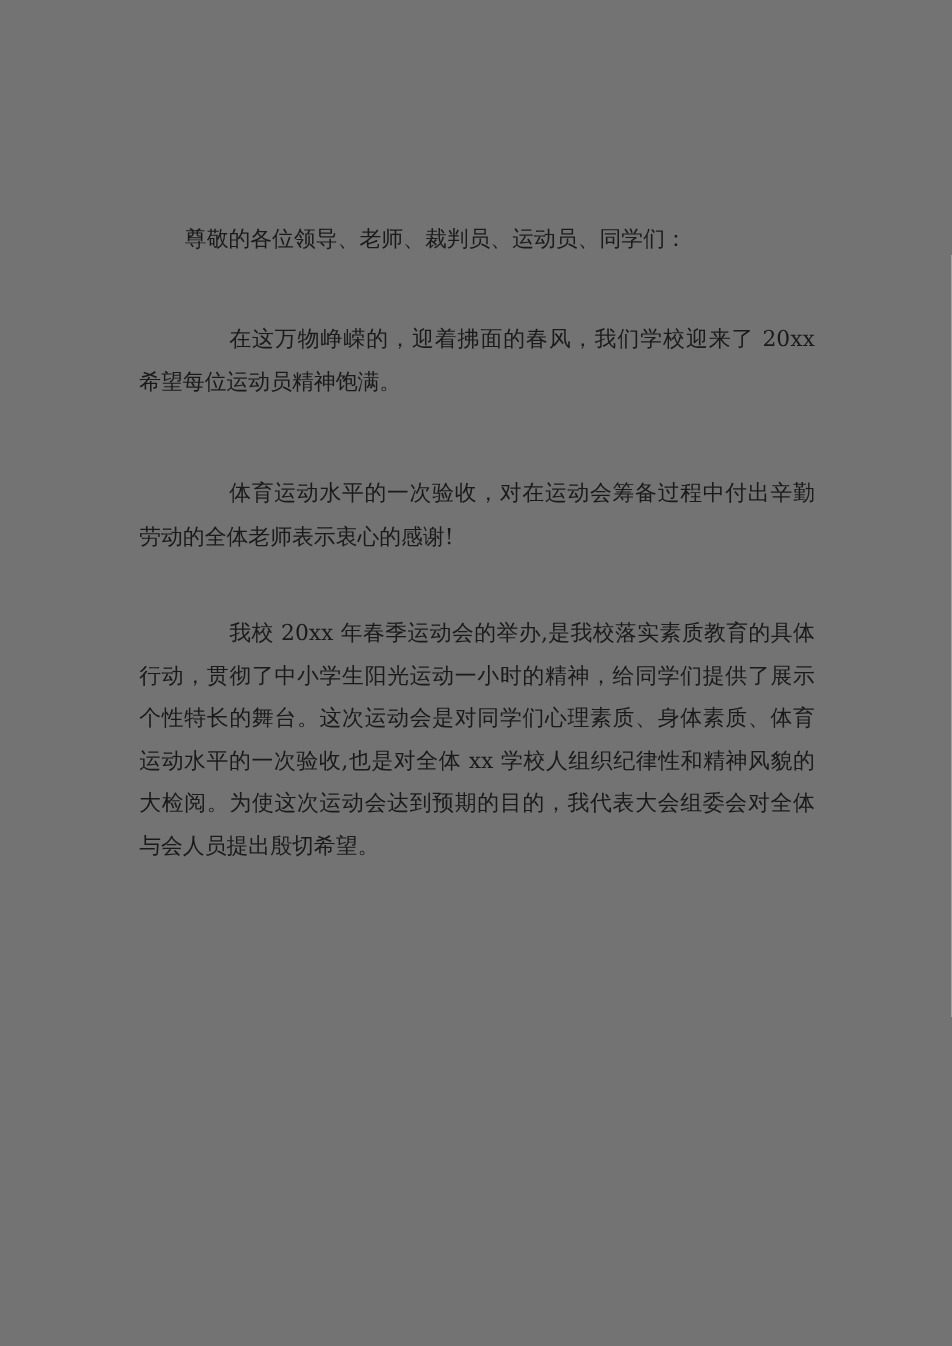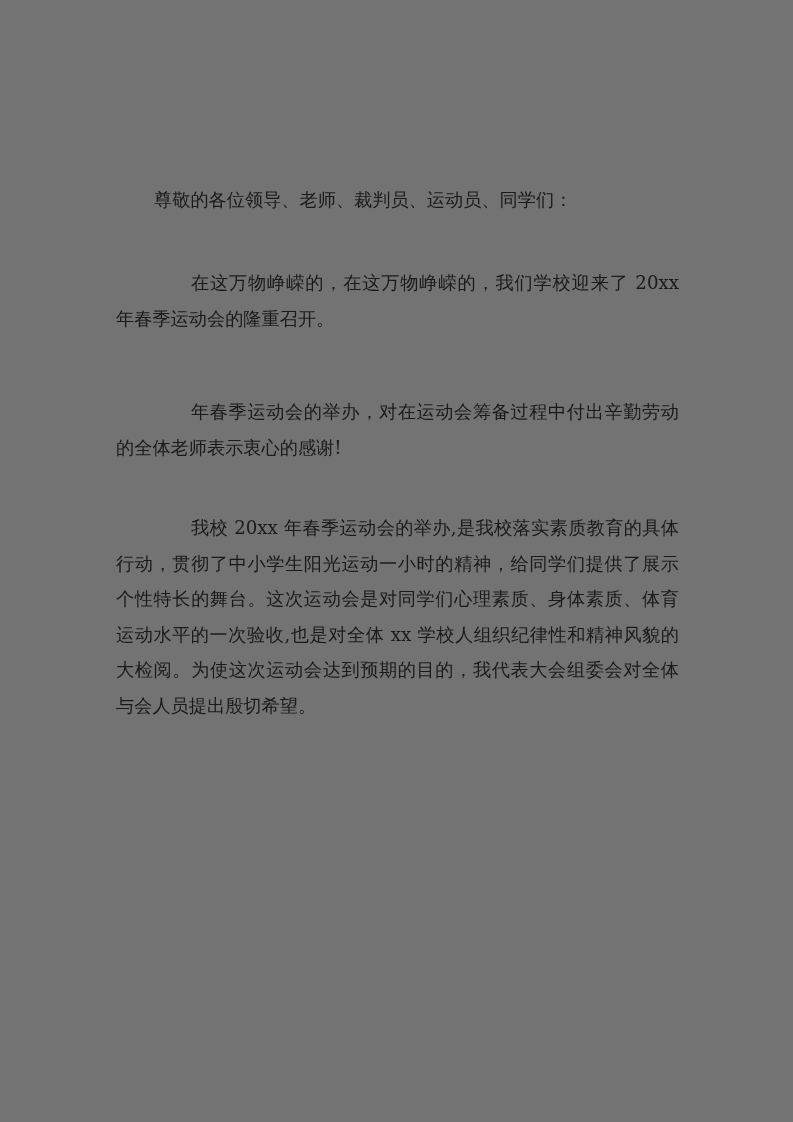--- a/index.html
+++ b/index.html
@@ -38,20 +38,20 @@
     .indent-1 { text-indent: 38px; }
     .indent-2 { text-indent: 75px; }
   </style>
 </head>
 <body>
 
 <div class="page">
 
   <p class="para indent-1" style="top:182px;">尊敬的各位领导、老师、裁判员、运动员、同学们：</p>
 
-  <p class="para indent-2" style="top:265px;">在这万物峥嵘的，在这万物峥嵘的，我们学校迎来了 20xx 年春季运动会的隆重召开。</p>
+  <p class="para indent-2" style="top:265px;">在这万物峥嵘的，迎着拂面的春风，我们学校迎来了 20xx 希望每位运动员精神饱满。</p>
 
-  <p class="para indent-2" style="top:394px;">年春季运动会的举办，对在运动会筹备过程中付出辛勤劳动的全体老师表示衷心的感谢!</p>
+  <p class="para indent-2" style="top:394px;">体育运动水平的一次验收，对在运动会筹备过程中付出辛勤劳动的全体老师表示衷心的感谢!</p>
 
   <p class="para indent-2" style="top:510px;">我校 20xx 年春季运动会的举办,是我校落实素质教育的具体行动，贯彻了中小学生阳光运动一小时的精神，给同学们提供了展示个性特长的舞台。这次运动会是对同学们心理素质、身体素质、体育运动水平的一次验收,也是对全体 xx 学校人组织纪律性和精神风貌的大检阅。为使这次运动会达到预期的目的，我代表大会组委会对全体与会人员提出殷切希望。</p>
 
 
 </div>
 
 </body></html>

